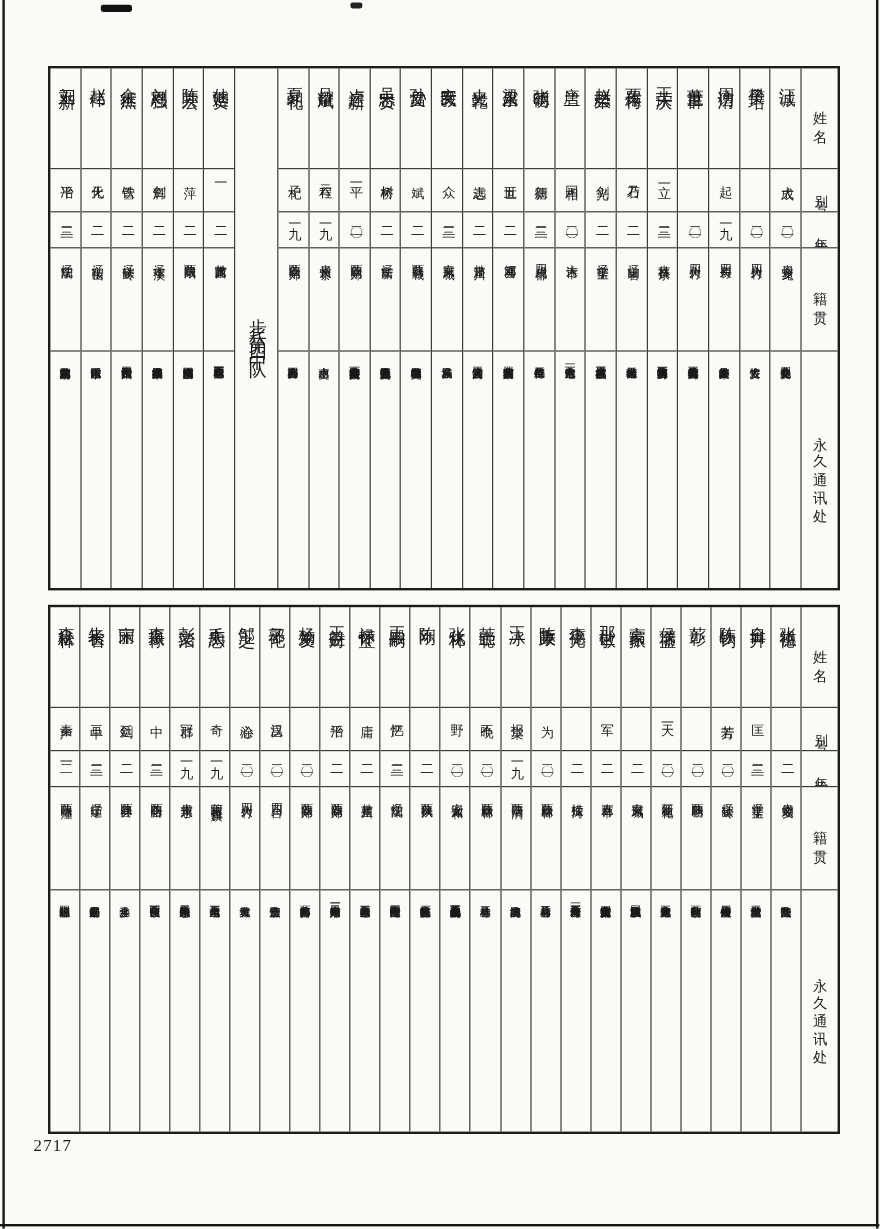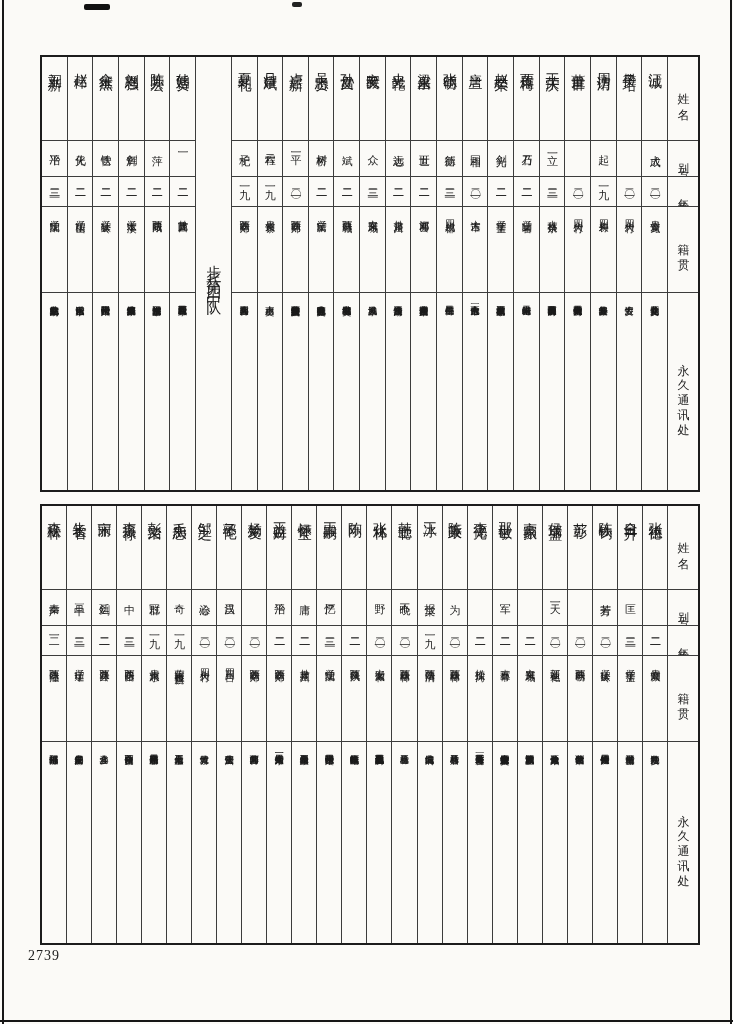--- a/index.html
+++ b/index.html
@@ -1003,14 +1003,14 @@
     <div class="cell cell-origin">
             <span>陕西临潼</span>
           </div>
     <div class="cell cell-address">
             <span>临潼栎阳镇邮局</span>
           </div>
   </div>
 </div>
   </div>
 
-  <div class="page-number">2739</div>
+  <div class="page-number">2717</div>
 </div>
 
 </body></html>

